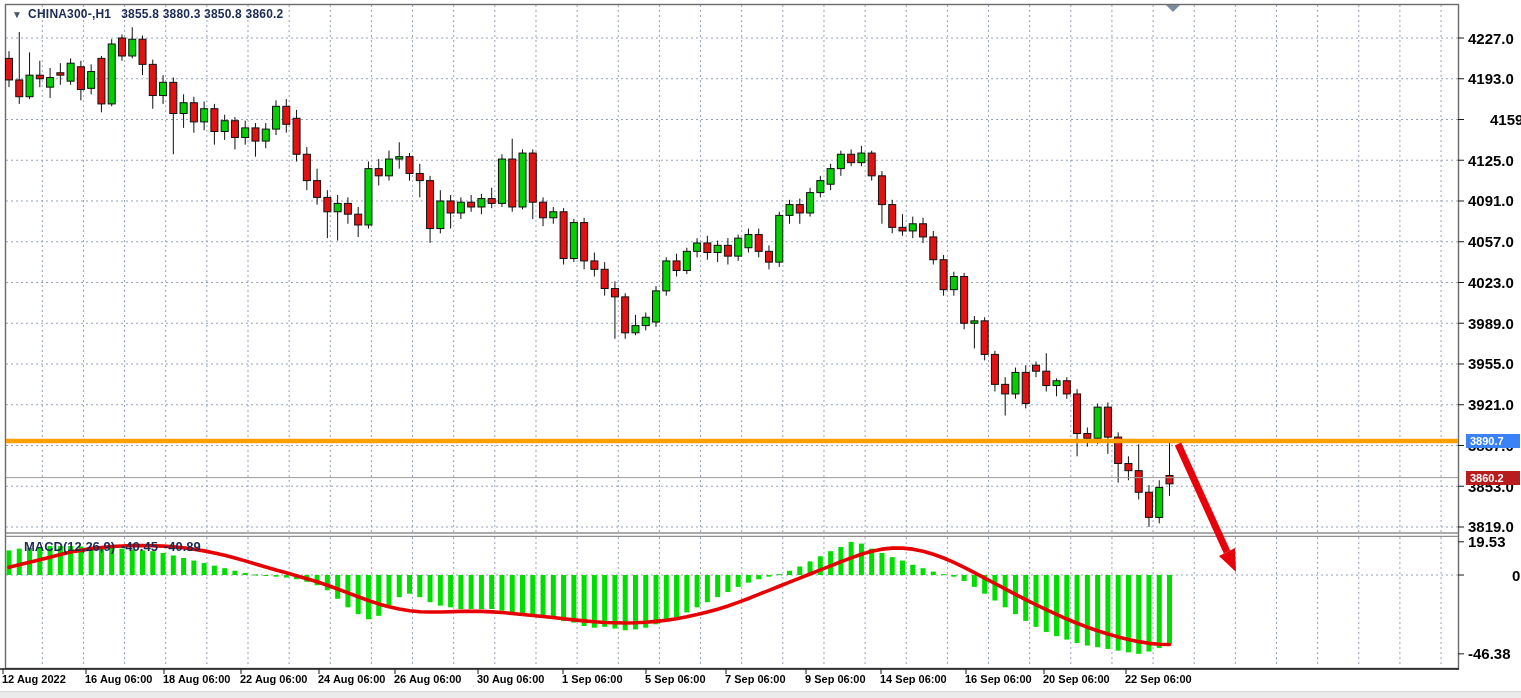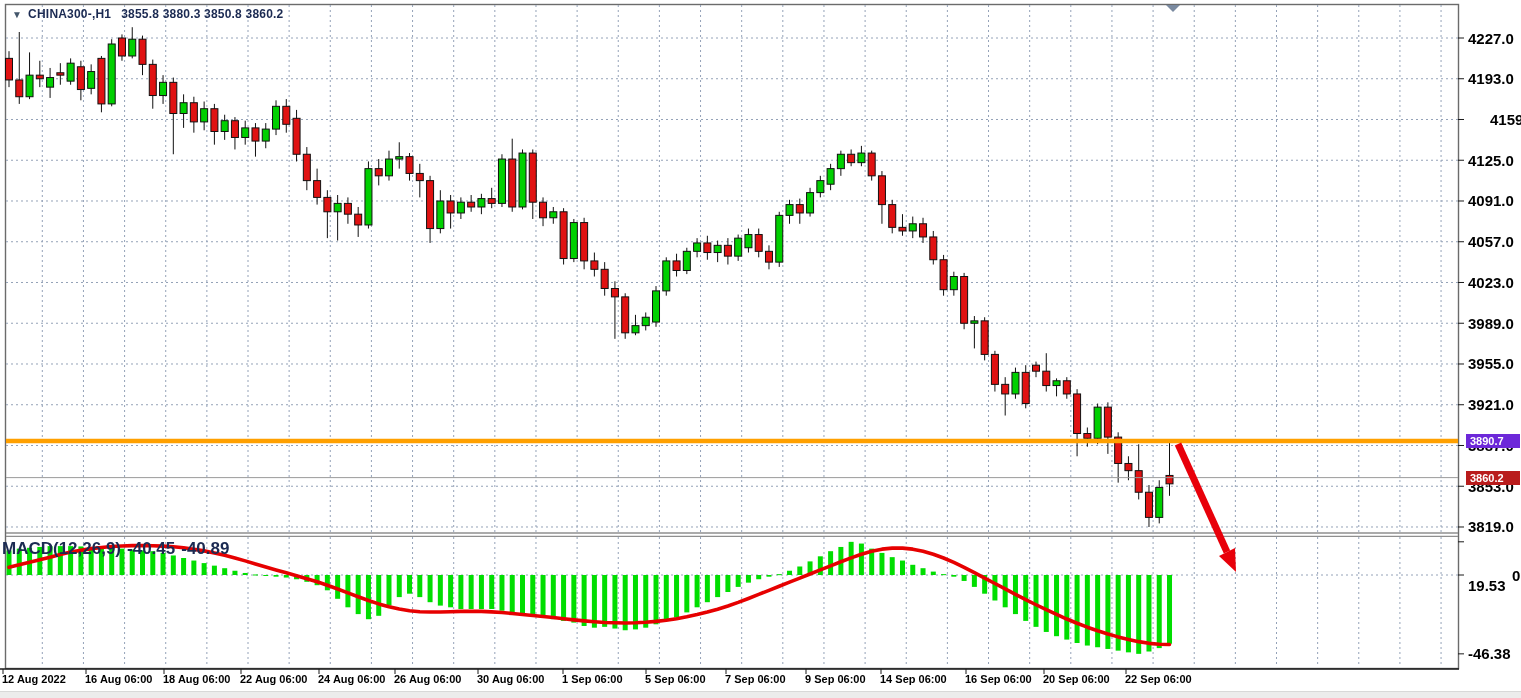--- a/index.html
+++ b/index.html
@@ -3,29 +3,29 @@
 <meta charset="utf-8">
 <style>
   html,body{margin:0;padding:0;background:#ffffff;width:1521px;height:698px;overflow:hidden;
             font-family:"Liberation Sans",sans-serif;}
   #stage{position:relative;width:1521px;height:698px;background:#ffffff;}
   svg{position:absolute;left:0;top:0;}
   .ttl{position:absolute;left:12px;top:7px;font-size:12px;font-weight:bold;color:#1b2a52;
        letter-spacing:.2px;white-space:nowrap;z-index:6;}
   .ttl .dd{color:#44566b;font-size:10px;margin-right:6px;}
   .ttl .ohlc{margin-left:10px;}
-  .macdlbl{position:absolute;left:2px;top:539px;font-size:17px;font-weight:bold;color:#1b2a52;
+  .macdlbl{position:absolute;left:24px;top:539px;font-size:13px;font-weight:bold;color:#1b2a52;
        white-space:nowrap;z-index:6;}
   .macdlbl span{margin-right:6px;}
   .axlabel{position:absolute;left:1468px;width:52px;font-size:15px;font-weight:bold;color:#000;
        line-height:13px;z-index:2;white-space:nowrap;}
   .tlabel{position:absolute;top:673px;font-size:11px;font-weight:bold;color:#000;white-space:nowrap;z-index:2;}
   .badge{position:absolute;left:1466px;width:50px;height:14px;line-height:14px;font-size:11px;
        font-weight:bold;color:#fff;padding-left:4px;z-index:4;}
-  #badge-orange{background:#6d28d9;top:434px;}
+  #badge-orange{background:#3b82f6;top:434px;}
   #badge-black{background:#b91c1c;top:471px;}
   .bottomstrip{position:absolute;left:0;top:691px;width:1521px;height:7px;background:#ececec;
        border-top:1px solid #d8d8d8;z-index:1;}
 </style>
 </head>
 <body>
 
 <div id="stage">
 
   <svg id="chart-svg" width="1521" height="698">
@@ -526,21 +526,21 @@
       <div class="axlabel" style="top: 235.245px;">4057.0</div>
       <div class="axlabel" style="top: 275.994px;">4023.0</div>
       <div class="axlabel" style="top: 316.743px;">3989.0</div>
       <div class="axlabel" style="top: 357.492px;">3955.0</div>
       <div class="axlabel" style="top: 398.241px;">3921.0</div>
       <div class="axlabel" style="top: 438.99px;">3887.0</div>
       <div class="axlabel" style="top: 479.739px;">3853.0</div>
       <div class="axlabel" style="top: 520.488px;">3819.0</div>
     </div>
   <div id="macd-labels">
-      <div class="axlabel" style="top: 535.299px; margin-top: 44px;">19.53</div>
+      <div class="axlabel" style="top: 535.299px;">19.53</div>
       <div class="axlabel" style="top: 568.5px; margin-left: 44px;">0.00</div>
       <div class="axlabel" style="top: 647.346px;">-46.38</div>
     </div>
   <div id="time-labels">
       <div class="tlabel" style="left: 2px;">12 Aug 2022</div>
       <div class="tlabel" style="left: 85px;">16 Aug 06:00</div>
       <div class="tlabel" style="left: 163px;">18 Aug 06:00</div>
       <div class="tlabel" style="left: 240px;">22 Aug 06:00</div>
       <div class="tlabel" style="left: 318px;">24 Aug 06:00</div>
       <div class="tlabel" style="left: 394px;">26 Aug 06:00</div>

